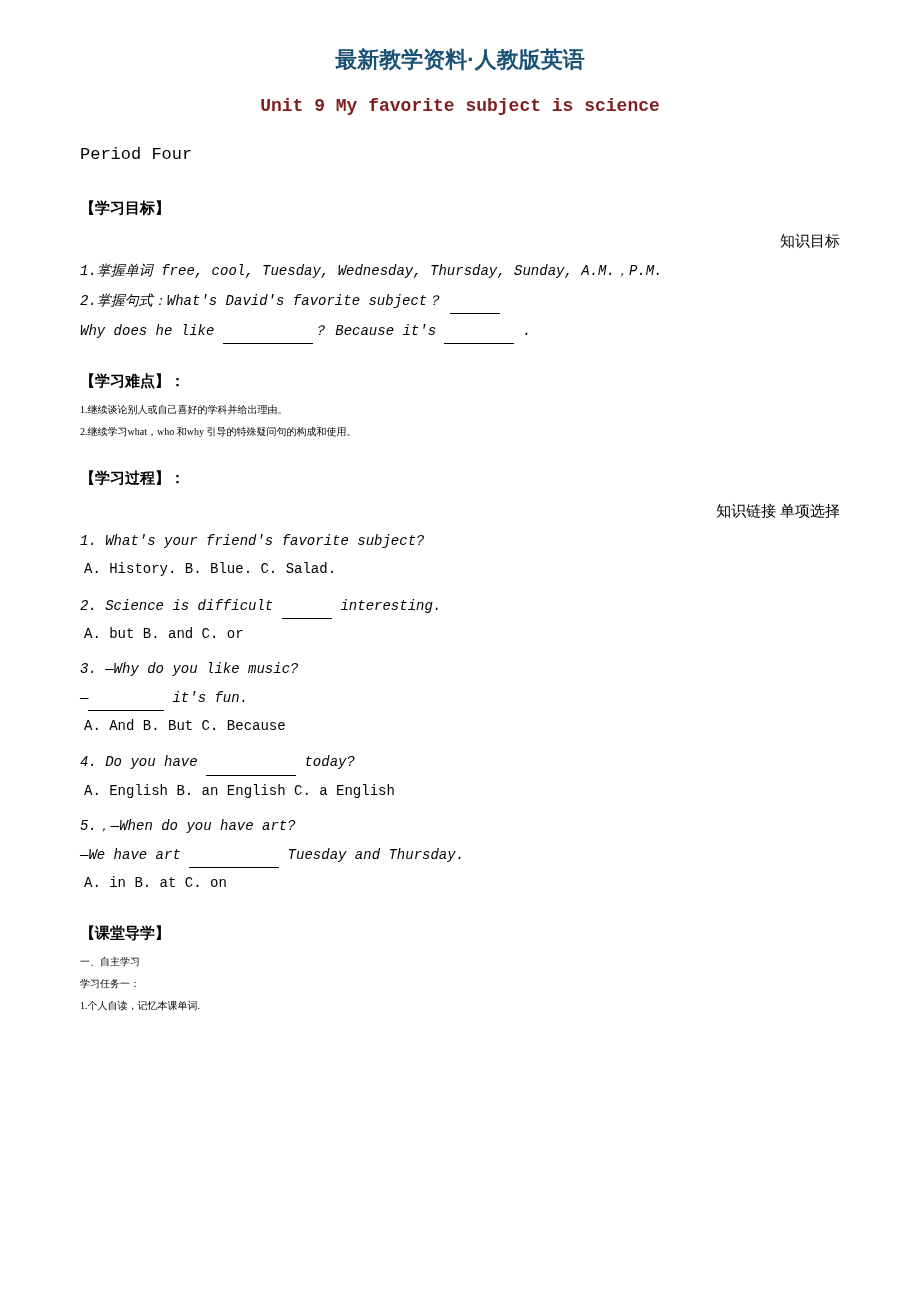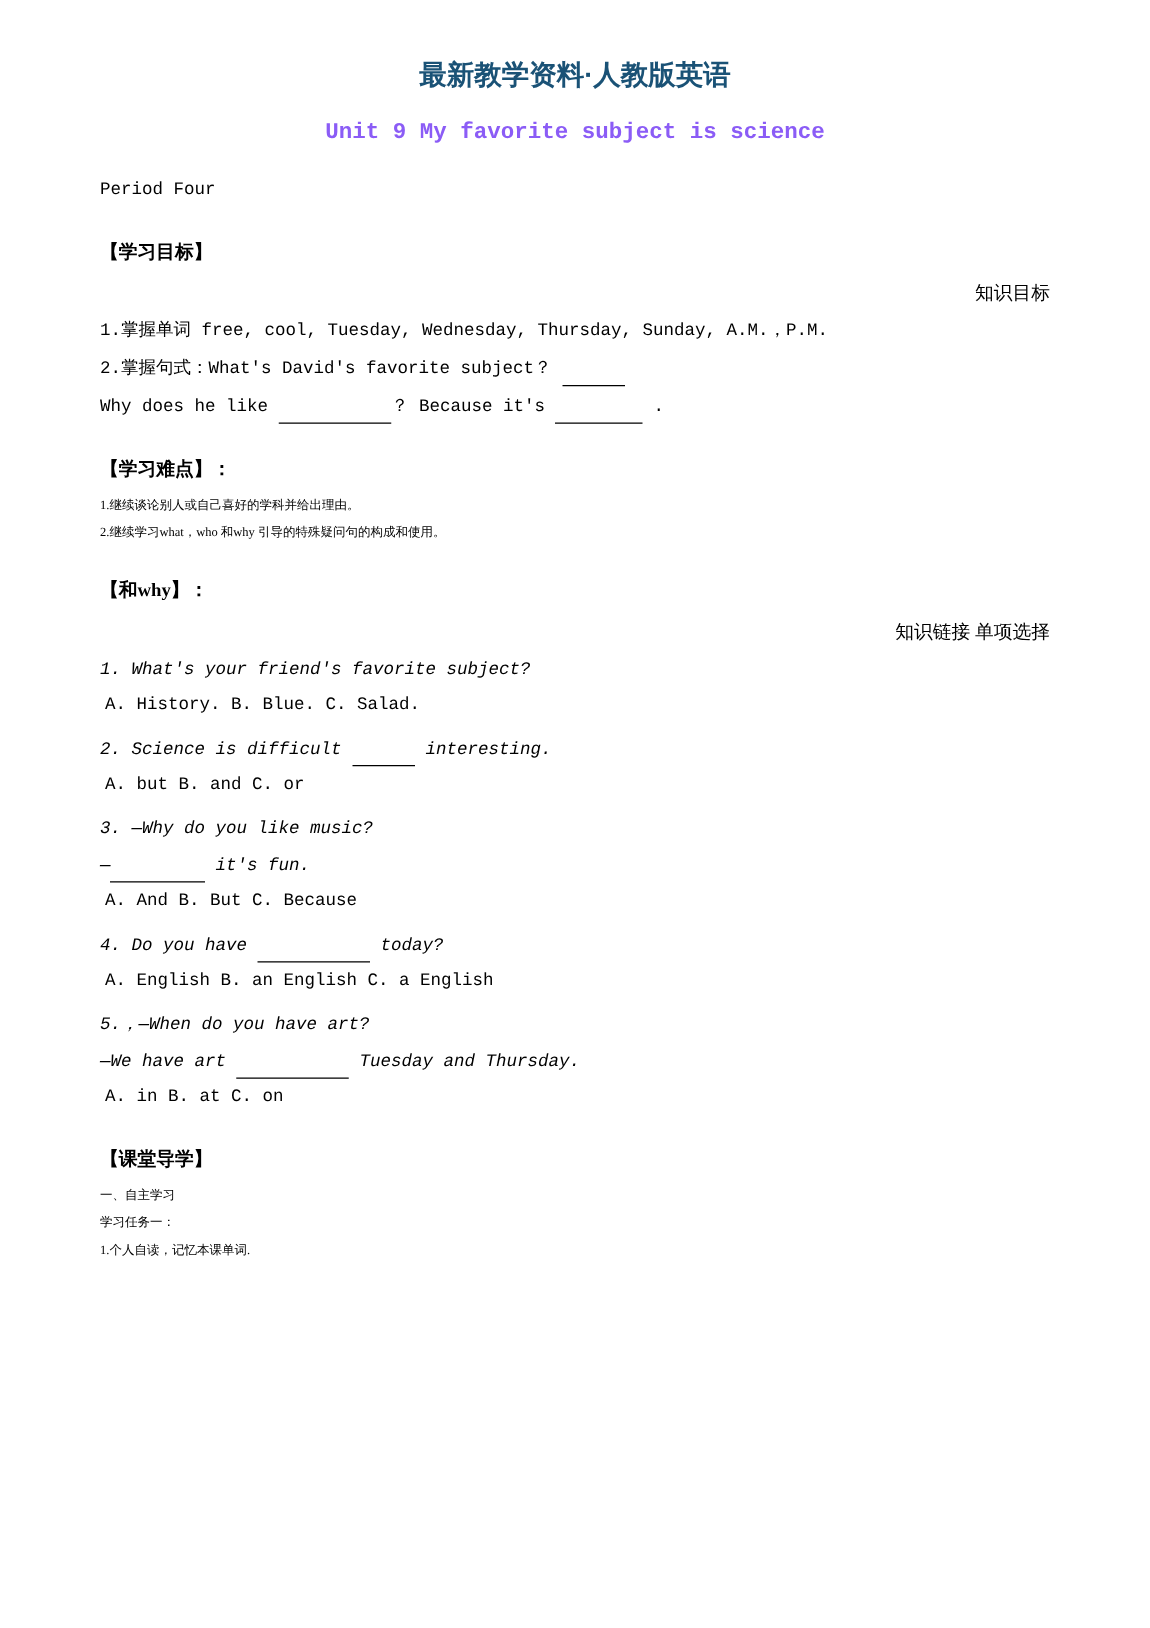--- a/index.html
+++ b/index.html
@@ -25,47 +25,48 @@
       font-weight: bold;
       color: #1a5276;
       margin-bottom: 10px;
       font-family: "SimHei", "黑体", sans-serif;
     }
 
     .page-title-en {
       text-align: center;
       font-size: 18px;
       font-weight: bold;
-      color: #8b5cf6;
+      color: #7f1d1d;
       font-family: "Courier New", Courier, monospace;
       margin-bottom: 18px;
     }
 
     .period-label {
       font-family: "Courier New", Courier, monospace;
-      font-size: 14px;
+      font-size: 17px;
       margin-bottom: 10px;
     }
 
     .section-heading {
       font-weight: bold;
       font-size: 15px;
       margin: 24px 0 6px 0;
     }
 
     .sub-heading {
       font-size: 15px;
       margin-bottom: 4px;
       text-align: right;
     }
 
     .item-line {
       font-family: "Courier New", Courier, monospace;
       font-size: 14px;
       margin-bottom: 4px;
+      font-style: italic;
     }
 
     .item-line-zh {
       font-size: 10px;
       margin-bottom: 4px;
     }
 
     .blank {
       display: inline-block;
       border-bottom: 1px solid #000;
@@ -125,21 +126,21 @@
 <p class="item-line">
   Why does he like <span class="blank-long">&nbsp;&nbsp;&nbsp;&nbsp;&nbsp;&nbsp;&nbsp;&nbsp;</span>？  Because it's <span class="blank-short">&nbsp;&nbsp;&nbsp;&nbsp;&nbsp;&nbsp;&nbsp;</span> .
 </p>
 
 <p class="section-heading">【学习难点】：</p>
 
 <p class="item-line-zh">1.继续谈论别人或自己喜好的学科并给出理由。</p>
 
 <p class="item-line-zh">2.继续学习what，who 和why 引导的特殊疑问句的构成和使用。</p>
 
-<p class="section-heading">【和why】：</p>
+<p class="section-heading">【学习过程】：</p>
 
 <p class="sub-heading">知识链接    单项选择</p>
 
 <p class="question-line">1. What's your friend's favorite subject?</p>
 <p class="options-line">A. History.   B. Blue.    C. Salad.</p>
 
 <p class="question-line">2. Science is difficult <span class="blank">&nbsp;&nbsp;&nbsp;&nbsp;&nbsp;&nbsp;</span> interesting.</p>
 <p class="options-line">A. but          B. and          C. or</p>
 
 <p class="question-line">3. —Why do you like music?</p>

